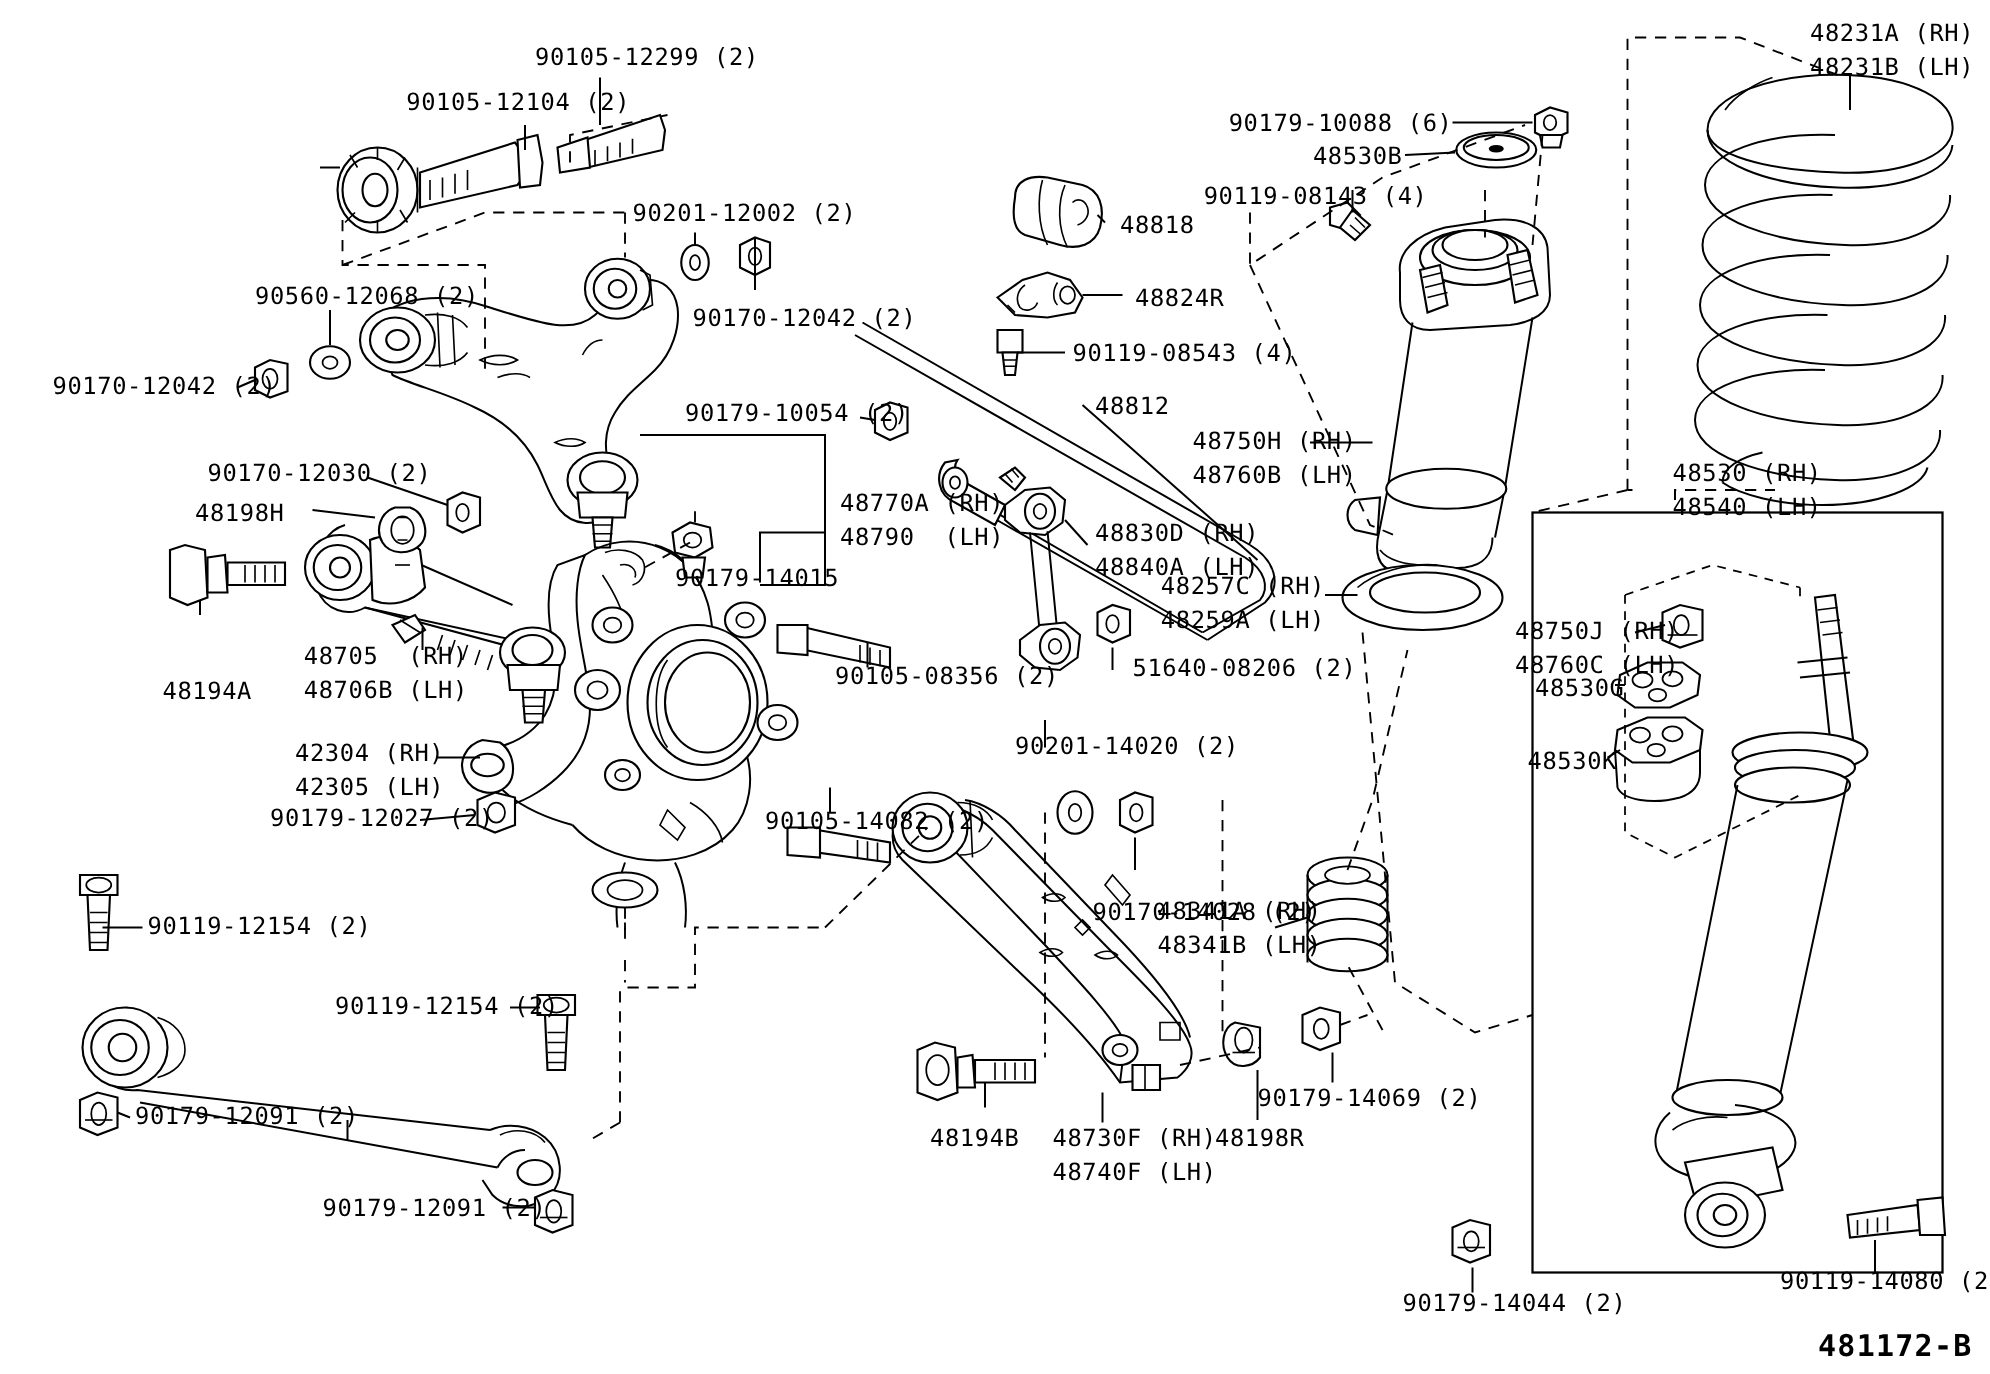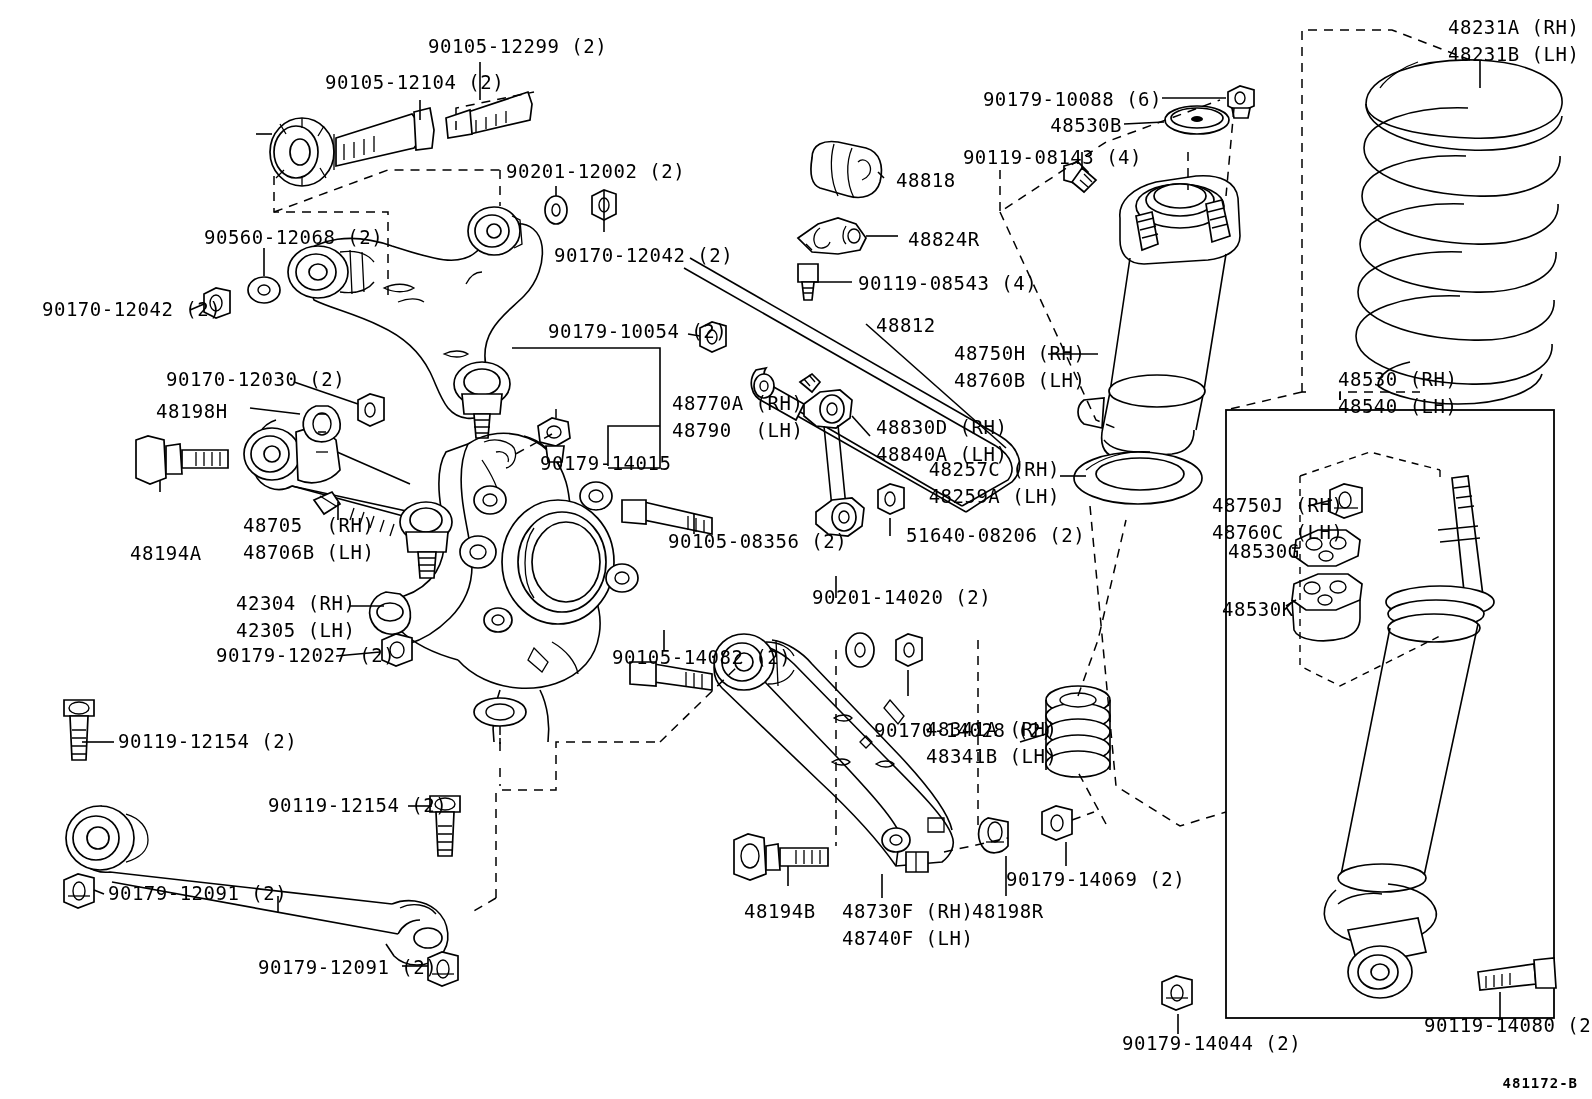--- a/index.html
+++ b/index.html
@@ -16,21 +16,21 @@
     font-size:19px;
     letter-spacing:0.5px;
     white-space:pre;
     line-height:26px;
     font-family:"DejaVu Sans Mono","Liberation Mono",monospace;
   }
   .lbl.r{text-align:right;}
   .two{line-height:27px;}
   #figid{
     position:absolute;right:14px;bottom:8px;
-    font-size:14px;font-weight:bold;letter-spacing:1px;
+    font-size:24px;font-weight:bold;letter-spacing:1px;
   }
   svg.art{position:absolute;left:0;top:0;width:1592px;height:1099px;pointer-events:none;}
   .ln{stroke:#000;stroke-width:1.6;fill:none;}
   .ln2{stroke:#000;stroke-width:1.3;fill:none;}
   .dsh{stroke:#000;stroke-width:1.5;fill:none;stroke-dasharray:9 7;}
   .dsh2{stroke:#000;stroke-width:1.4;fill:none;stroke-dasharray:7 6;}
   .pt{stroke:#000;stroke-width:1.7;fill:#fff;}
   .pt2{stroke:#000;stroke-width:1.4;fill:#fff;}
   .blk{fill:#000;}
   .box{stroke:#000;stroke-width:1.8;fill:none;}

